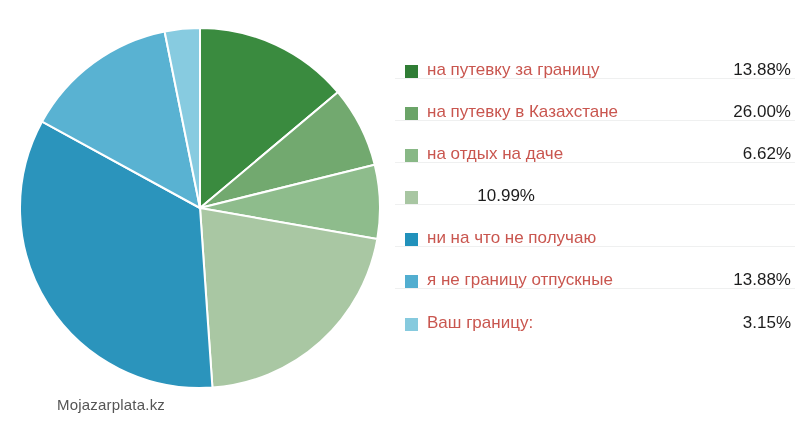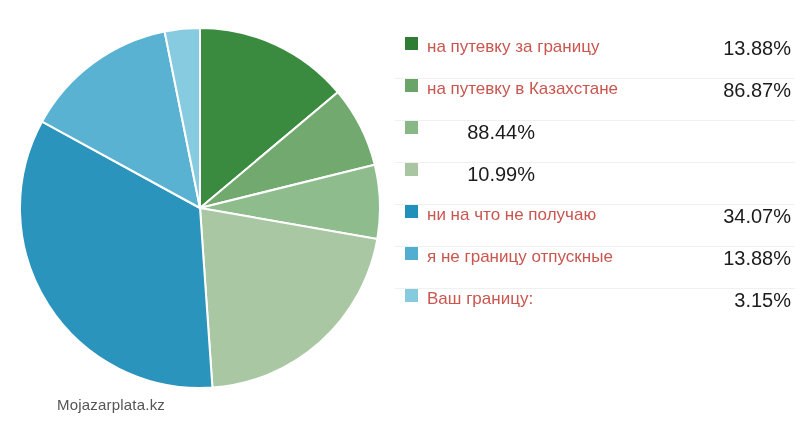--- a/index.html
+++ b/index.html
@@ -47,21 +47,21 @@
   
   #legend {
     position: absolute;
     left: 395px;
     top: 37px;
     width: 400px;
   }
   .legend-row {
     position: relative;
     display: flex;
-    align-items: flex-start;
+    align-items: flex-end;
     height: 42px;
     border-bottom: 1px solid #eff0f0;
     box-sizing: border-box;
   }
   .legend-row:last-child {
     border-bottom: none;
   }
   .swatch-cell {
     width: 32px;
     flex: 0 0 32px;
@@ -81,21 +81,21 @@
     color: #c9564f;
     white-space: nowrap;
     line-height: 1;
     padding-top: 1px;
   }
   .legend-value {
     flex: 0 0 auto;
     width: 108px;
     text-align: right;
     font-family: "Liberation Sans", sans-serif;
-    font-size: 20px;
+    font-size: 17px;
     color: #1c1c1c;
     white-space: nowrap;
     line-height: 1;
     padding-right: 4px;
     padding-top: 1px;
   }
 </style>
 </head>
 <body>
 
@@ -122,43 +122,43 @@
       </span>
       <span class="legend-label">на путевку за границу</span>
       <span class="legend-value">13.88%</span>
     </div>
 
     <div class="legend-row">
       <span class="swatch-cell">
         <span class="swatch" style="background: rgb(107, 164, 104);"></span>
       </span>
       <span class="legend-label">на путевку в Казахстане</span>
-      <span class="legend-value">86.87%</span>
+      <span class="legend-value">26.00%</span>
     </div>
 
     <div class="legend-row">
       <span class="swatch-cell">
         <span class="swatch" style="background: rgb(136, 184, 134);"></span>
       </span>
-      <span class="legend-value">88.44%</span>
+      <span class="legend-label">на отдых на даче</span>
+      <span class="legend-value">6.62%</span>
     </div>
 
     <div class="legend-row">
       <span class="swatch-cell">
         <span class="swatch" style="background: rgb(168, 198, 162);"></span>
       </span>
       <span class="legend-value">10.99%</span>
     </div>
 
     <div class="legend-row">
       <span class="swatch-cell">
         <span class="swatch" style="background: rgb(33, 145, 187);"></span>
       </span>
       <span class="legend-label">ни на что не получаю</span>
-      <span class="legend-value">34.07%</span>
     </div>
 
     <div class="legend-row">
       <span class="swatch-cell">
         <span class="swatch" style="background: rgb(82, 174, 208);"></span>
       </span>
       <span class="legend-label">я не границу отпускные</span>
       <span class="legend-value">13.88%</span>
     </div>
 

